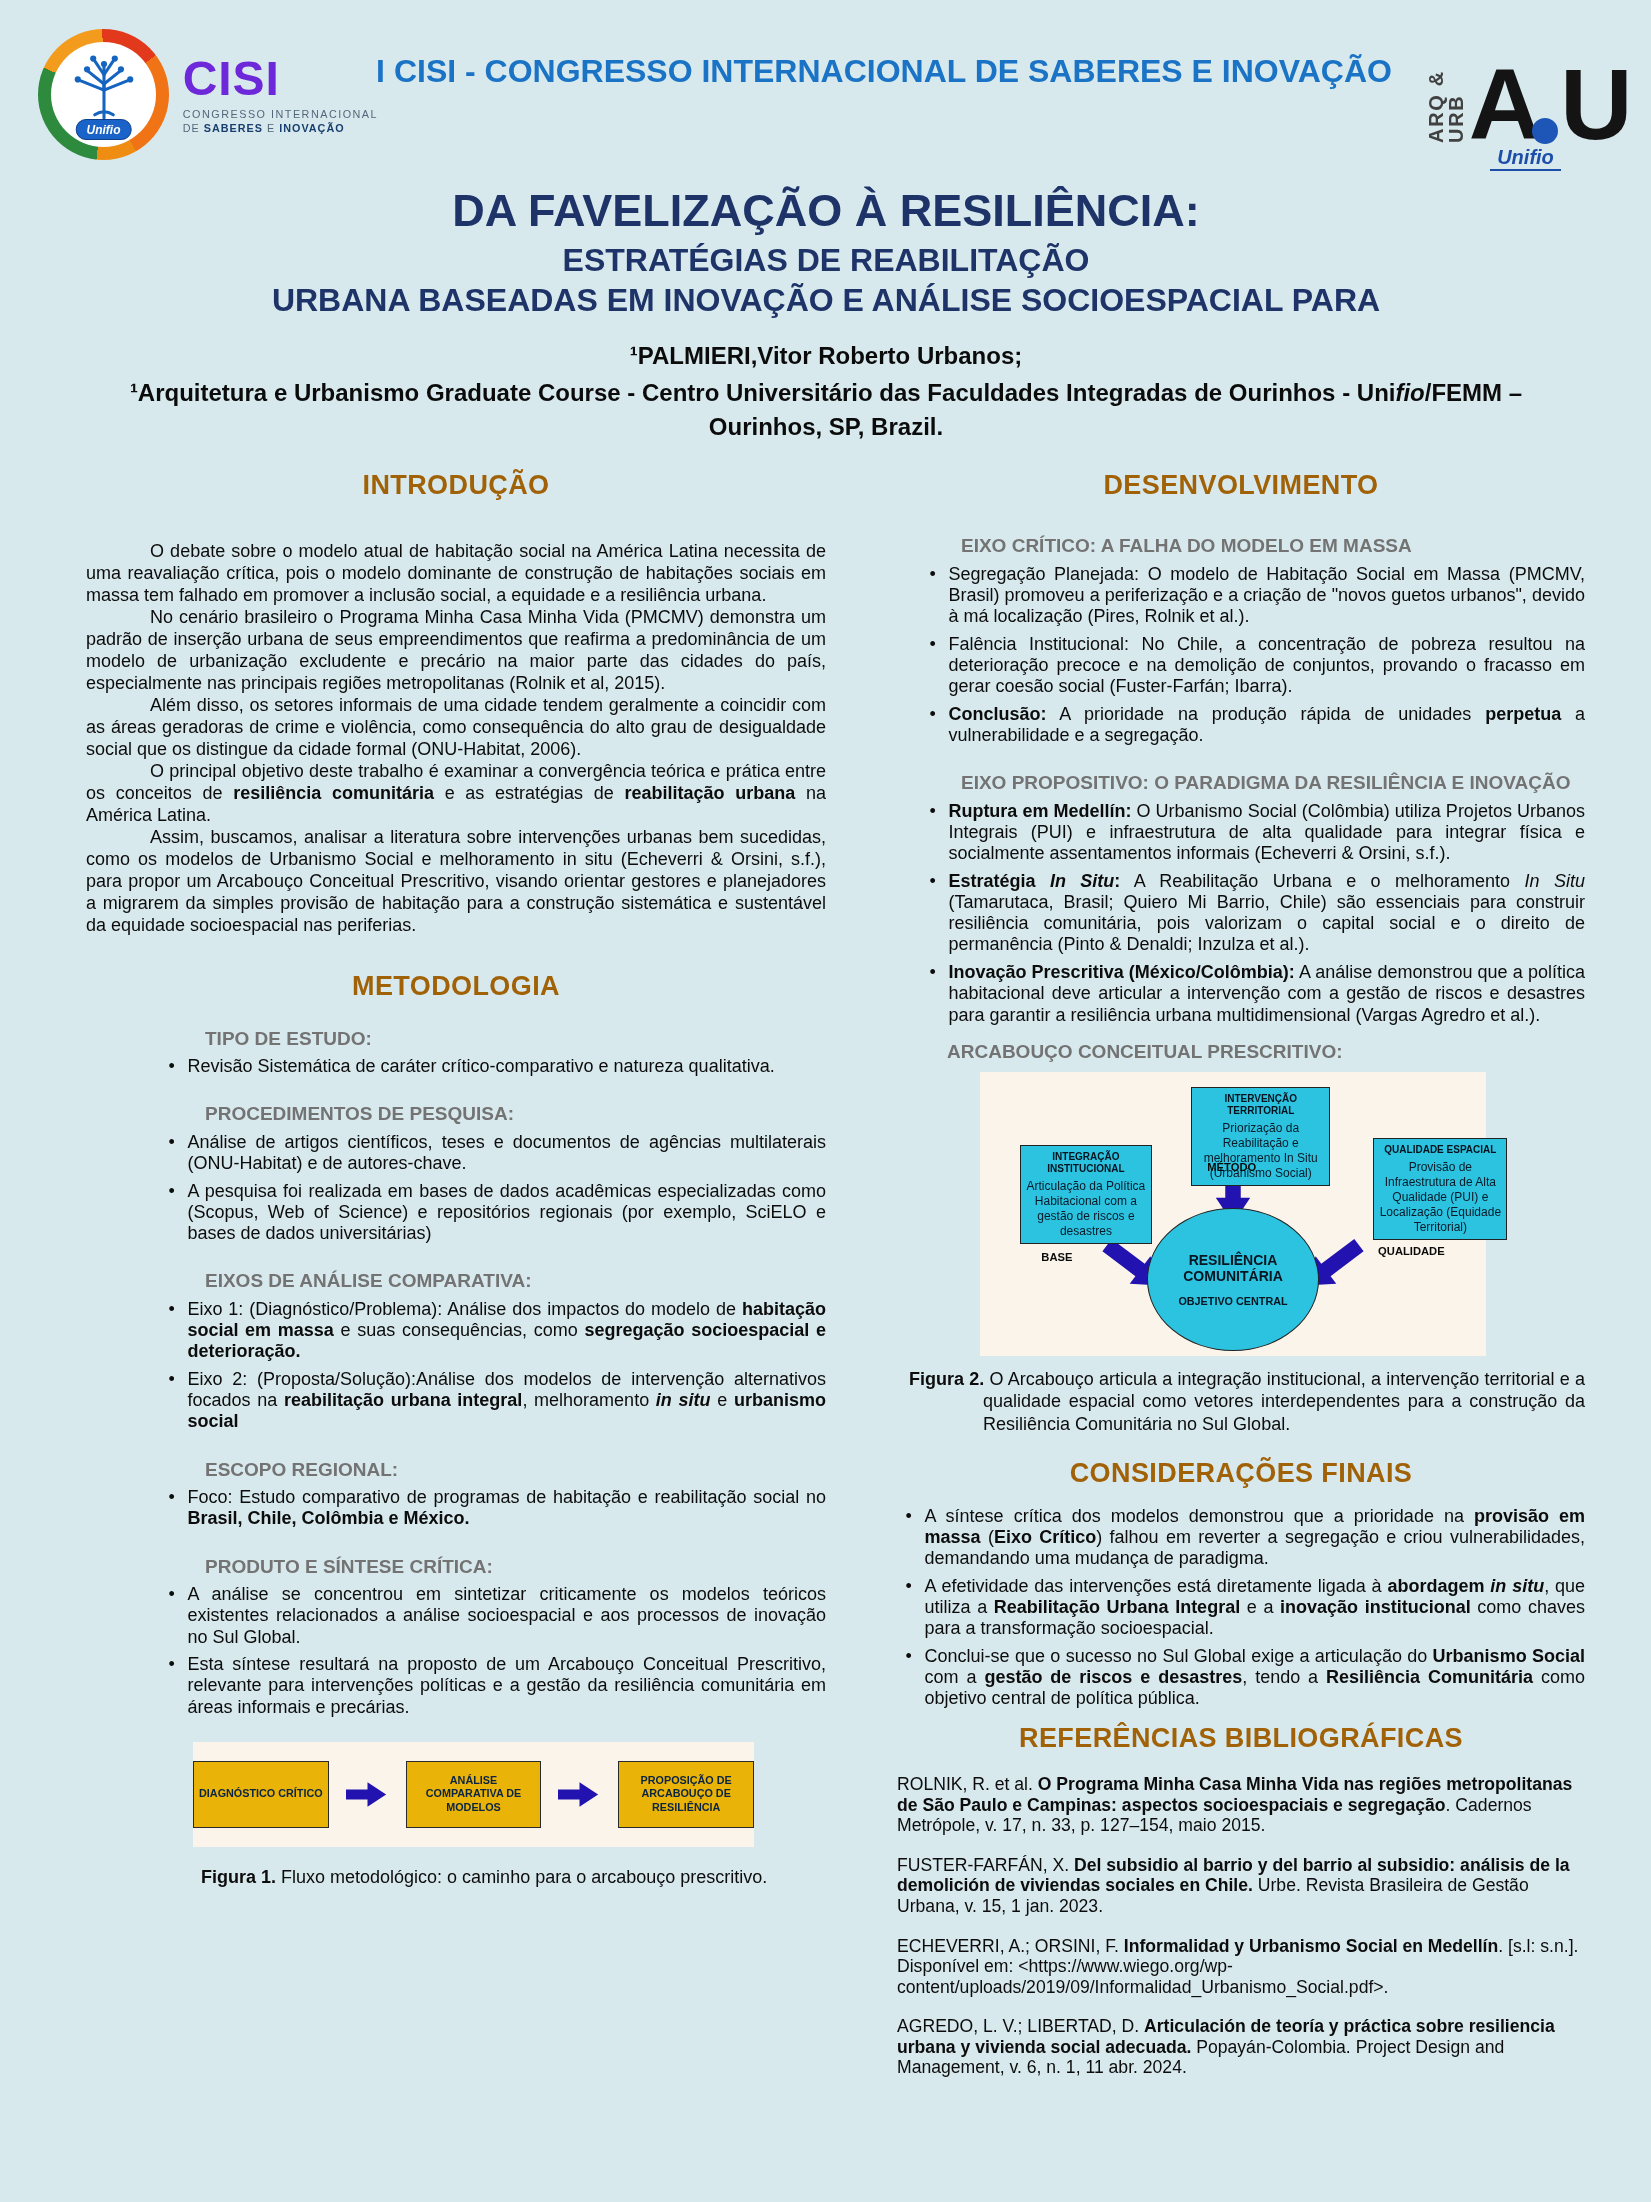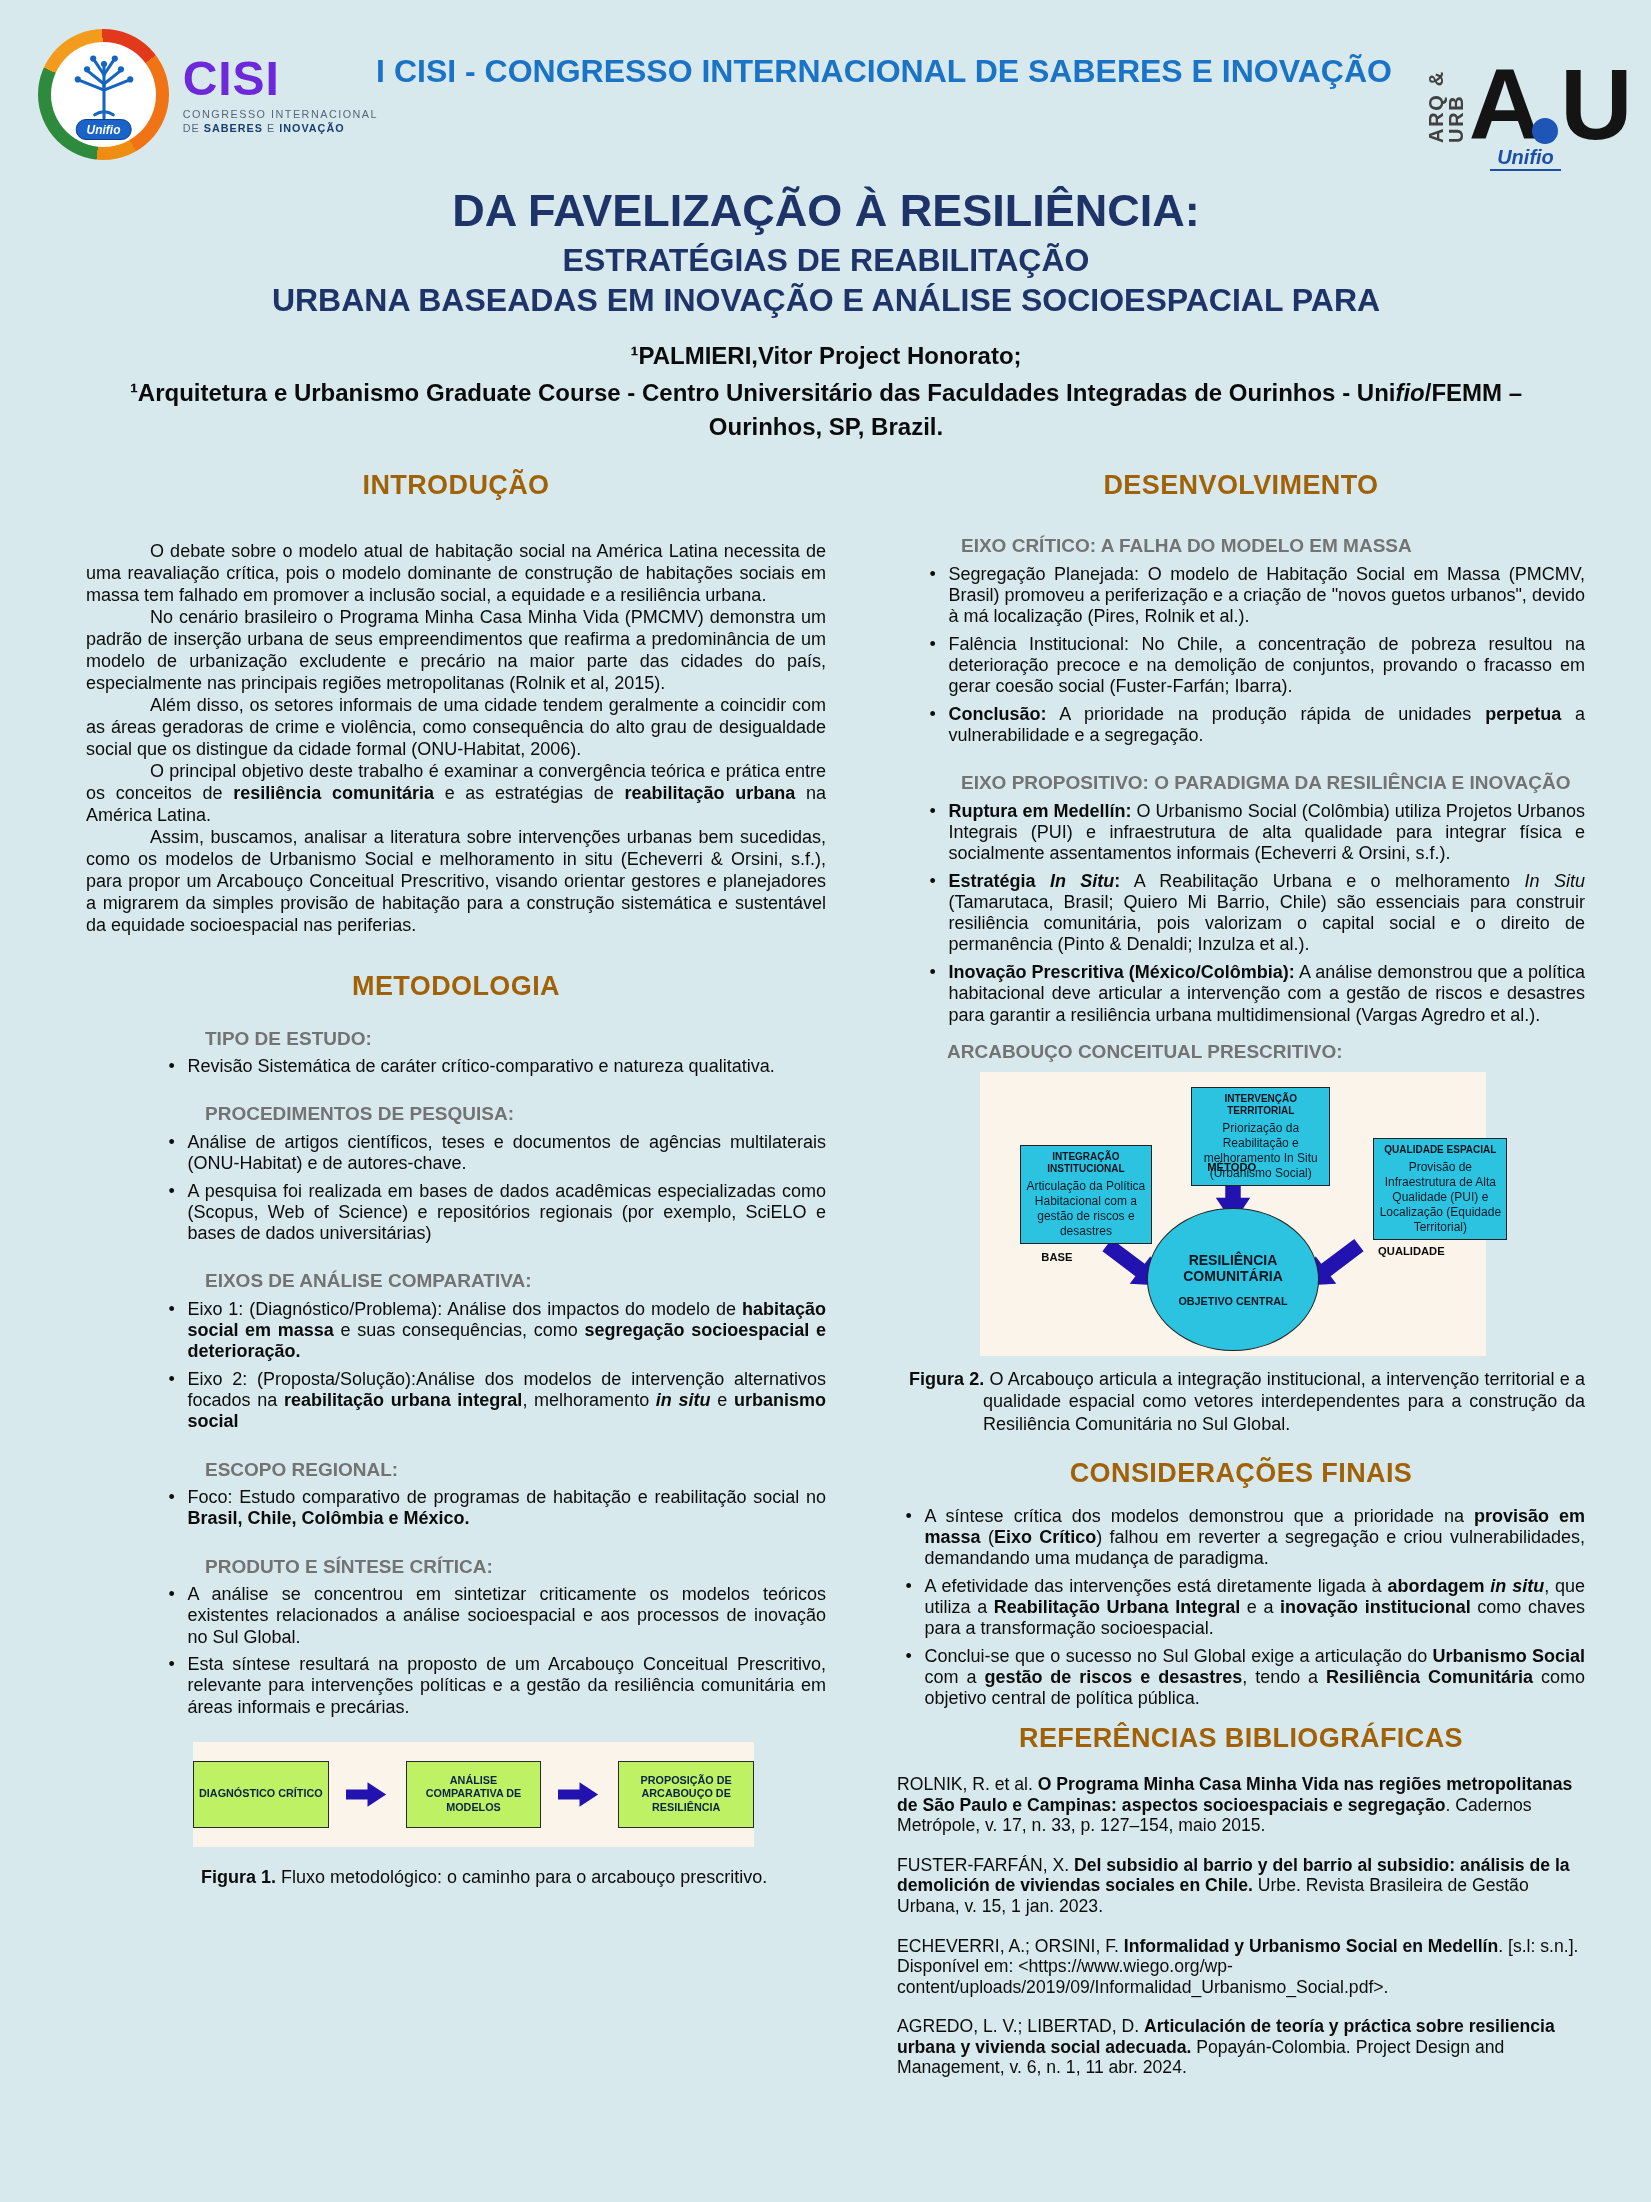--- a/index.html
+++ b/index.html
@@ -47,21 +47,21 @@
   ul.blist{list-style:none;margin:5.2px 0 0;padding:0 0 0 79px;}
   .col.right ul.blist{padding-left:29px;}
   .col.right ul.cons{padding-left:5.2px;margin-top:17px;}
   ul.blist li{position:relative;padding-left:22.4px;text-align:justify;font-size:18px;line-height:1.17;margin-bottom:6.9px;}
   ul.blist li::before{content:"\2022";position:absolute;left:3.4px;top:0;}
   .b{font-weight:700;}
   .i{font-style:italic;}
   
   .panel{background:#faf4ea;}
   .fig1{width:561px;height:105px;margin:24px 0 0 107px;display:flex;align-items:center;justify-content:center;gap:17px;}
-  .fbox{width:148px;height:67px;background:#bef264;border:1.7px solid #2a2a2a;display:flex;align-items:center;justify-content:center;
+  .fbox{width:148px;height:67px;background:#eab308;border:1.7px solid #2a2a2a;display:flex;align-items:center;justify-content:center;
         text-align:center;font-weight:700;font-size:10.8px;color:#0a2444;padding:3.4px;box-sizing:border-box;line-height:1.25;}
   .farrow{width:43px;height:29px;flex:0 0 auto;}
   .farrow polygon{fill:#2213b0;}
   .caption{font-size:18px;line-height:1.25;margin:19px 0 0 115px;}
   .caption .b{font-weight:700;}
   
   .fig2{position:relative;width:506px;height:284px;margin:8.6px 0 0 83px;}
   .f2arrows{position:absolute;inset:0;width:100%;height:100%;}
   .f2arrows path{fill:#2213b0;}
   .f2box{position:absolute;background:#2cc3e0;border:1.7px solid #222;box-sizing:border-box;padding:4.3px 3.4px;text-align:center;margin-left:29px;}
@@ -141,21 +141,21 @@
     </div>
   </header>
 
   <div class="titleblock">
     <div class="t1">DA FAVELIZAÇÃO À RESILIÊNCIA:</div>
     <div class="t2">ESTRATÉGIAS DE REABILITAÇÃO</div>
     <div class="t3">URBANA BASEADAS EM INOVAÇÃO E ANÁLISE SOCIOESPACIAL PARA</div>
   </div>
 
   <div class="authors">
-    <div>¹PALMIERI,Vitor Project Honorato;</div>
+    <div>¹PALMIERI,Vitor Roberto Urbanos;</div>
     <div class="affil"><span>¹Arquitetura e Urbanismo Graduate Course - Centro Universitário das Faculdades Integradas de Ourinhos - Uni</span><span class="i">fio</span><span>/FEMM – Ourinhos, SP, Brazil.</span></div>
   </div>
 
   <div class="cols">
 
     <section class="col left">
       <h2 class="sec">INTRODUÇÃO</h2>
       <p class="p"><span>O debate sobre o modelo atual de habitação social na América Latina necessita de uma reavaliação crítica, pois o modelo dominante de construção de habitações sociais em massa tem falhado em promover a inclusão social, a equidade e a resiliência urbana.</span></p>
       <p class="p"><span>No cenário brasileiro o Programa Minha Casa Minha Vida (PMCMV) demonstra um padrão de inserção urbana de seus empreendimentos que reafirma a predominância de um modelo de urbanização excludente e precário na maior parte das cidades do país, especialmente nas principais regiões metropolitanas (Rolnik et al, 2015).</span></p>
       <p class="p"><span>Além disso, os setores informais de uma cidade tendem geralmente a coincidir com as áreas geradoras de crime e violência, como consequência do alto grau de desigualdade social que os distingue da cidade formal (ONU-Habitat, 2006).</span></p>

